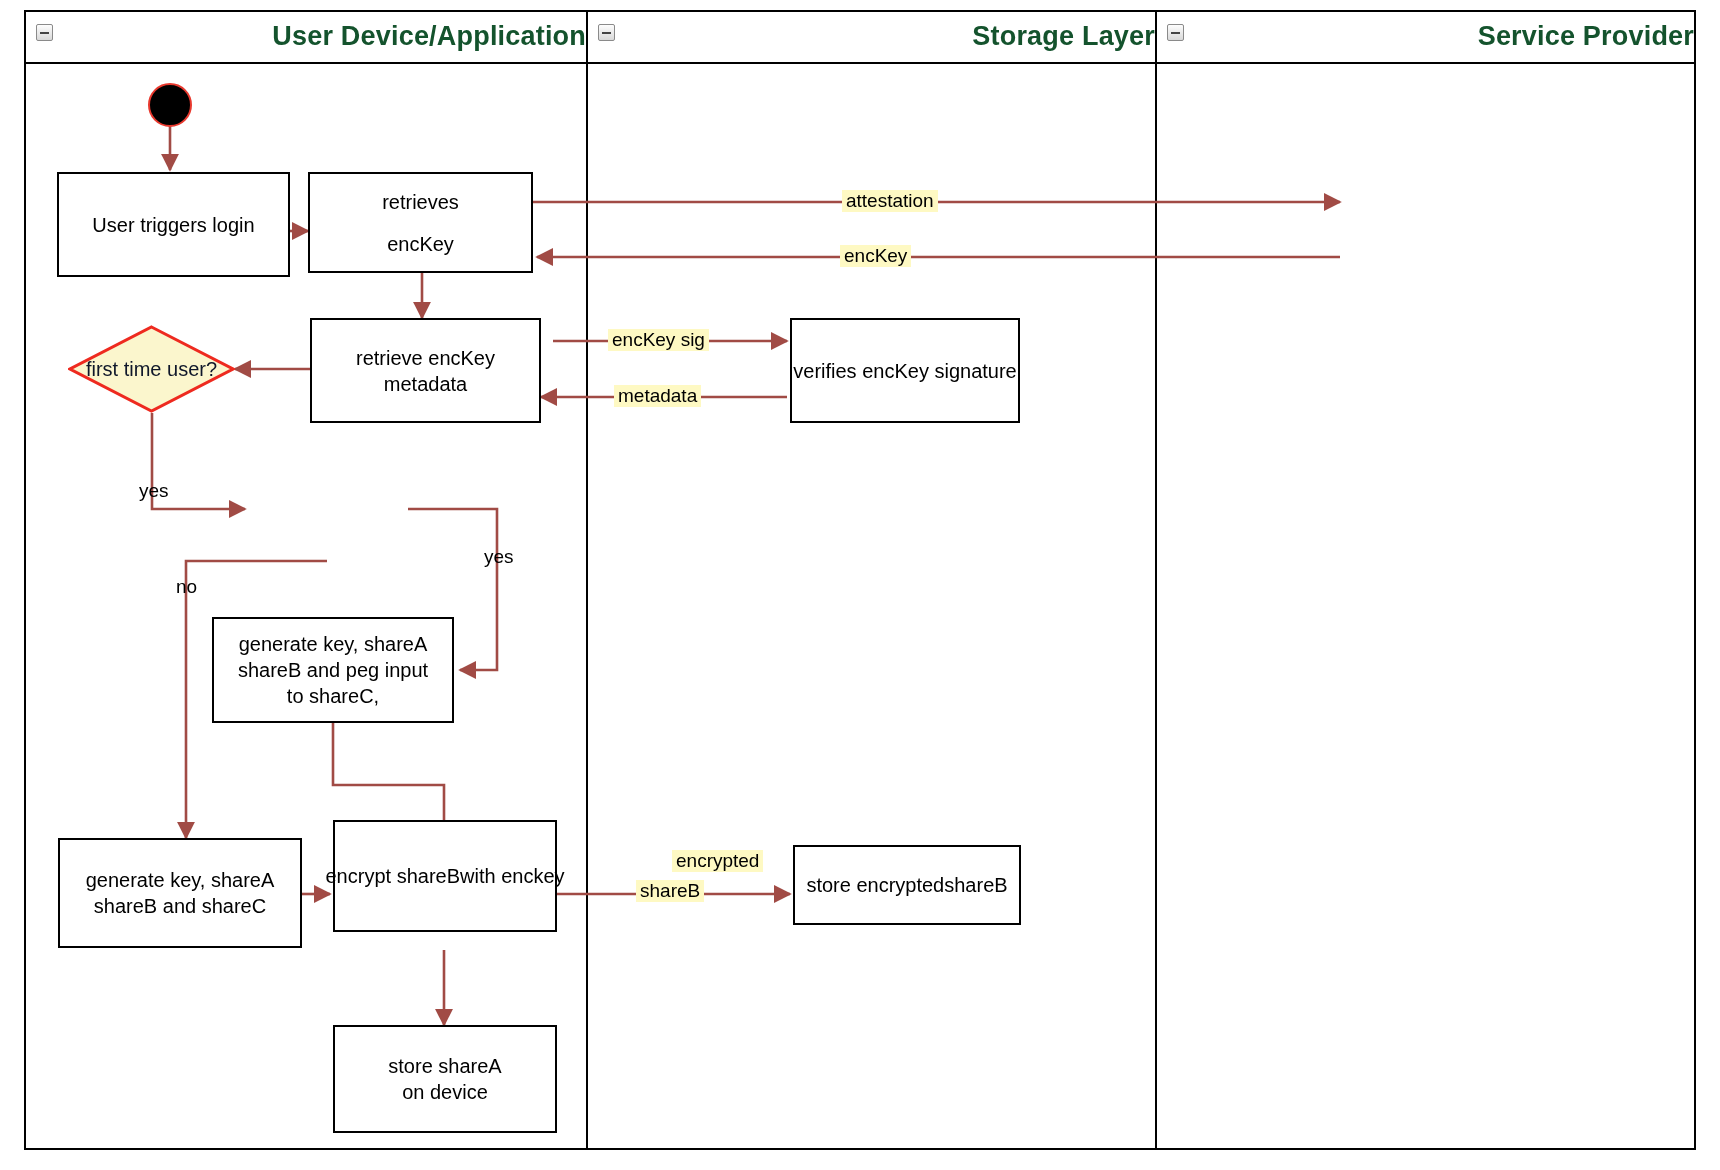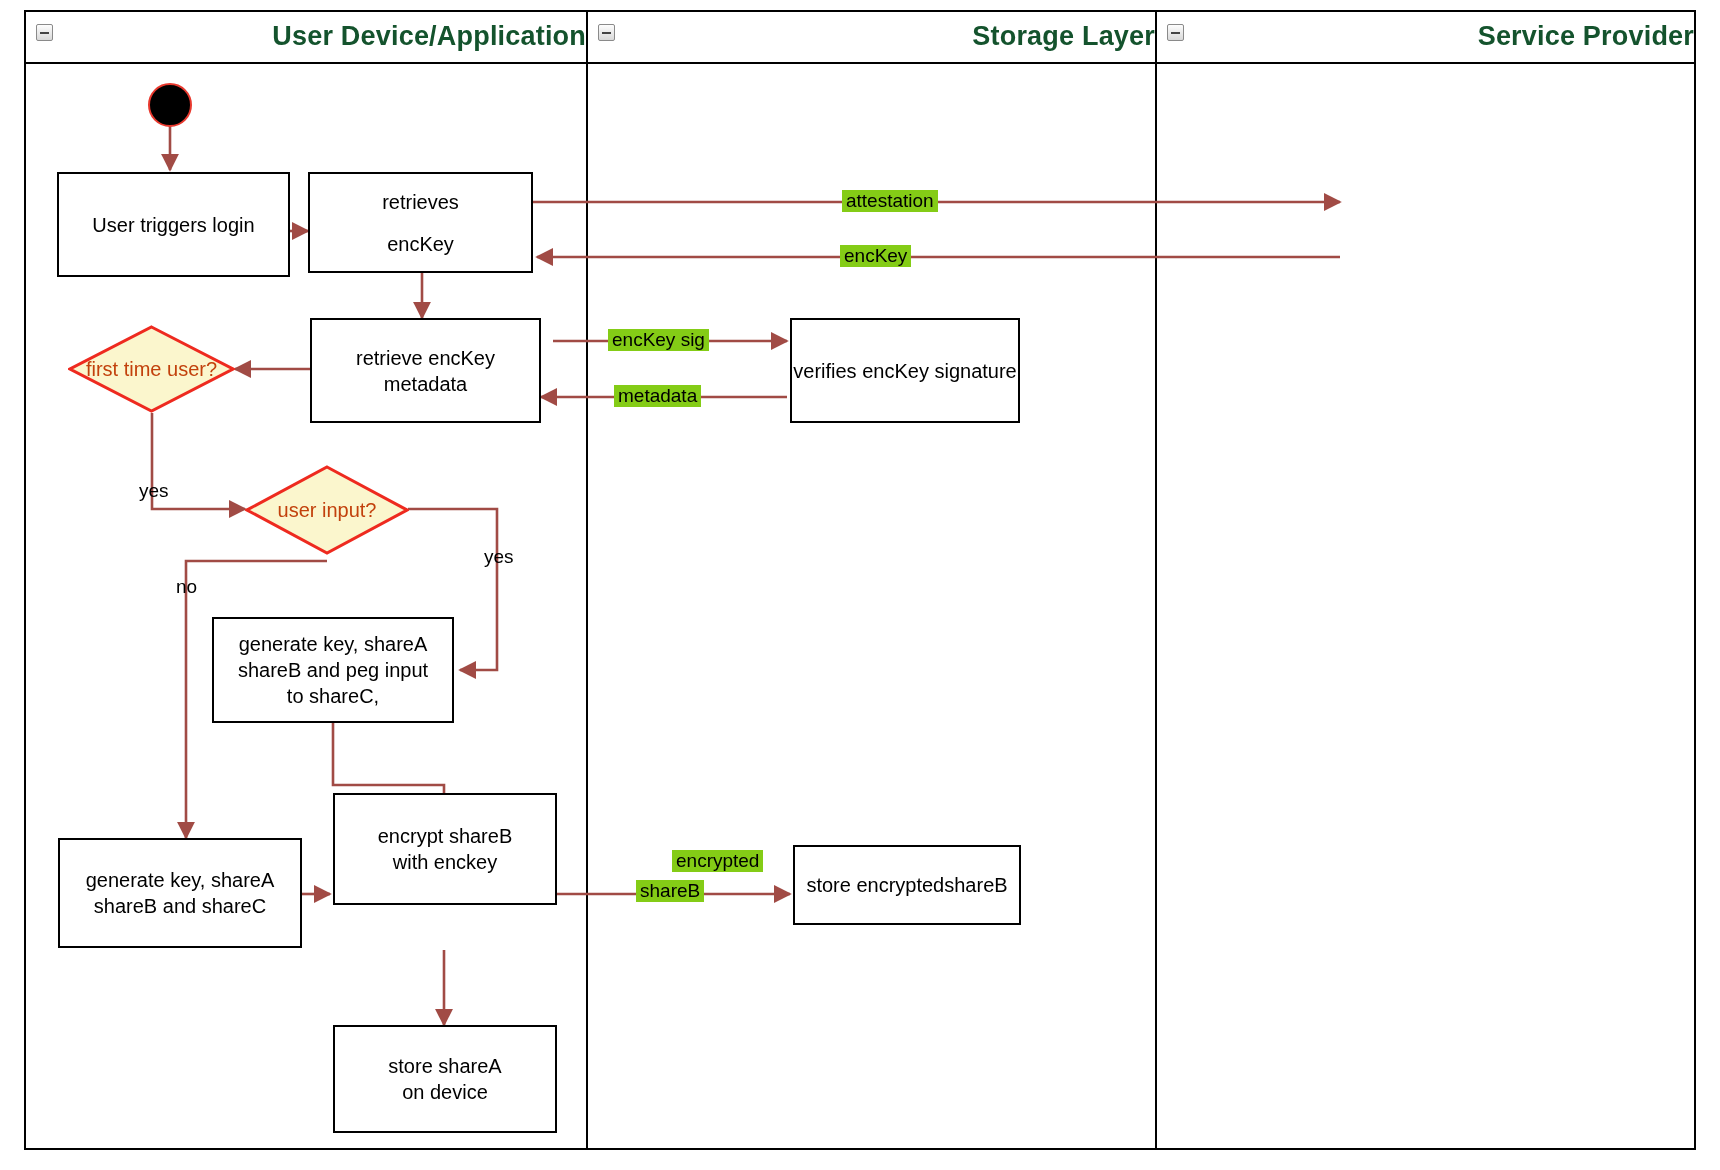--- a/index.html
+++ b/index.html
@@ -120,40 +120,40 @@
     left: 0;
     top: 0;
     width: 100%;
     height: 100%;
     display: flex;
     align-items: center;
     justify-content: center;
     text-align: center;
     font-size: 20px;
     line-height: 1.25;
-    color: #c2410c;
+    color: #0f172a;
     white-space: nowrap;
     z-index: 4;
   }
 
   
   .edge-layer {
     position: absolute;
     left: 0;
     top: 0;
     width: 1720px;
     height: 1170px;
     z-index: 2;
     pointer-events: none;
   }
   .edge-label {
     position: absolute;
     font-size: 19px;
     color: #000000;
-    background: #84cc16;
+    background: #fef9c3;
     padding: 0 4px;
     white-space: nowrap;
     text-align: center;
     z-index: 5;
   }
 </style>
 </head>
 <body>
 
 <div id="canvas">
@@ -248,41 +248,33 @@
       <polygon points="83.5,2 165,44 83.5,86 2,44" fill="#fbf6cd" stroke="#ee2a1f" stroke-width="3"></polygon>
     </svg>
     <span class="dlabel">
       <span>
         <span class="txt">first time</span>
         <span class="txt">user?</span>
       </span>
     </span>
   </div>
 
-  <div class="decision" style="left:245px; top:465px; width:164px; height:90px;">
-    <svg width="164" height="90" viewBox="0 0 164 90">
-      <polygon points="82,2 162,45 82,88 2,45" fill="#fbf6cd" stroke="#ee2a1f" stroke-width="3"></polygon>
-    </svg>
-    <span class="dlabel">
-      <span class="txt">user input?</span>
-    </span>
-  </div>
 
   <div class="node" style="left:212px; top:617px; width:242px; height:106px; flex-direction:column;">
     <span class="txt">generate key, shareA</span>
     <span class="txt">shareB and peg input</span>
     <span class="txt">to shareC,</span>
   </div>
 
   <div class="node" style="left:58px; top:838px; width:244px; height:110px; flex-direction:column;">
     <span class="txt">generate key, shareA</span>
     <span class="txt">shareB and shareC</span>
   </div>
 
-  <div class="node" style="left:333px; top:793px; width:224px; height:112px; flex-direction:column;">
+  <div class="node" style="left:333px; top:820px; width:224px; height:112px; flex-direction:row;">
     <span class="txt">encrypt shareB</span>
     <span class="txt">with enckey</span>
   </div>
 
   <div class="node" style="left:793px; top:845px; width:228px; height:80px; flex-direction:row;">
     <span class="txt">store encrypted</span>
     <span class="txt">shareB</span>
   </div>
 
   <div class="node" style="left:333px; top:1025px; width:224px; height:108px; flex-direction:column;">

